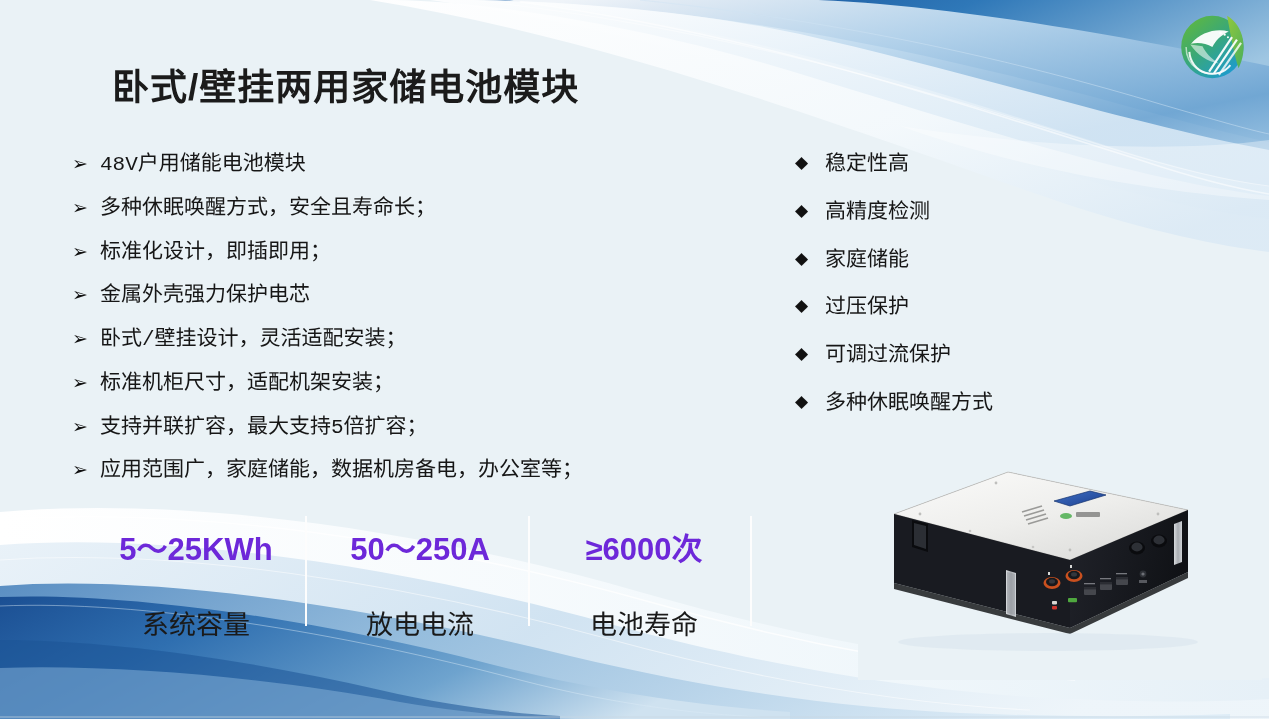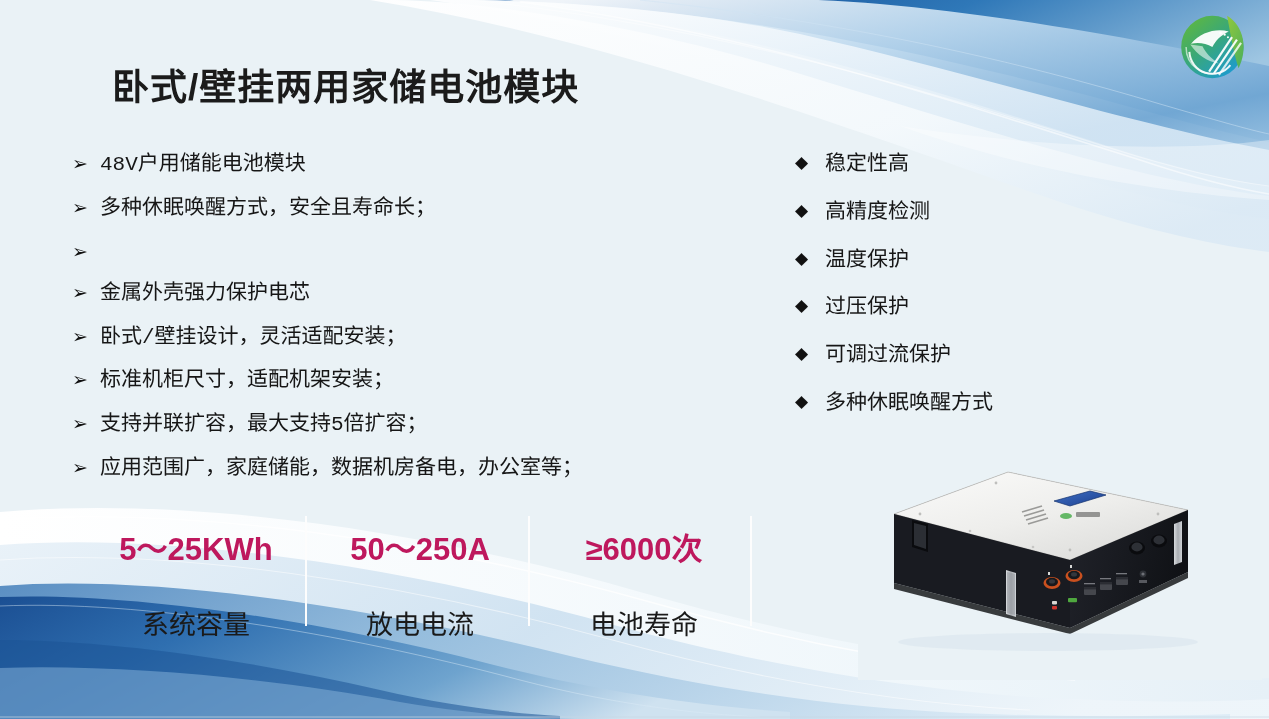--- a/index.html
+++ b/index.html
@@ -85,21 +85,21 @@
     position:relative;
     flex:1 1 0;
     display:flex;
     flex-direction:column;
     align-items:center;
     justify-content:flex-start;
   }
   .stat .value{
     font-size:31px;
     font-weight:bold;
-    color:#be185d;
+    color:#6d28d9;
     letter-spacing:0px;
     white-space:nowrap;
     margin-top:12px;
     font-family:"Liberation Sans","DejaVu Sans",sans-serif;
   }
   .stat .label{
     font-size:27px;
     color:#1a1a1a;
     white-space:nowrap;
     margin-top:34px;
@@ -262,20 +262,21 @@
     <div class="bullet">
       <span class="marker">➢</span>
       <span class="btext">48V户用储能电池模块</span>
     </div>
     <div class="bullet">
       <span class="marker">➢</span>
       <span class="btext">多种休眠唤醒方式，安全且寿命长；</span>
     </div>
     <div class="bullet">
       <span class="marker">➢</span>
+      <span class="btext">标准化设计，即插即用；</span>
     </div>
     <div class="bullet">
       <span class="marker">➢</span>
       <span class="btext">金属外壳强力保护电芯</span>
     </div>
     <div class="bullet">
       <span class="marker">➢</span>
       <span class="btext">卧式/壁挂设计，灵活适配安装；</span>
     </div>
     <div class="bullet">
@@ -298,21 +299,21 @@
     <div class="bullet">
       <span class="marker">◆</span>
       <span class="btext">稳定性高</span>
     </div>
     <div class="bullet">
       <span class="marker">◆</span>
       <span class="btext">高精度检测</span>
     </div>
     <div class="bullet">
       <span class="marker">◆</span>
-      <span class="btext">温度保护</span>
+      <span class="btext">家庭储能</span>
     </div>
     <div class="bullet">
       <span class="marker">◆</span>
       <span class="btext">过压保护</span>
     </div>
     <div class="bullet">
       <span class="marker">◆</span>
       <span class="btext">可调过流保护</span>
     </div>
     <div class="bullet">

